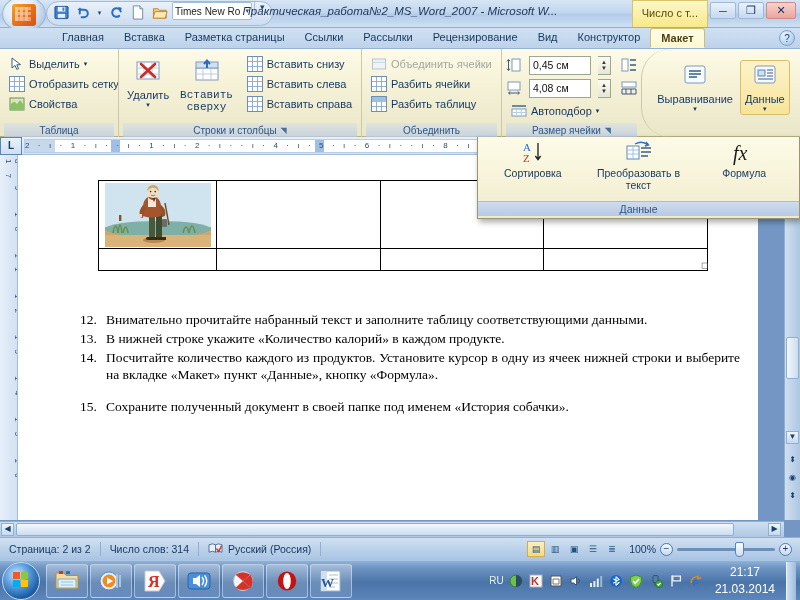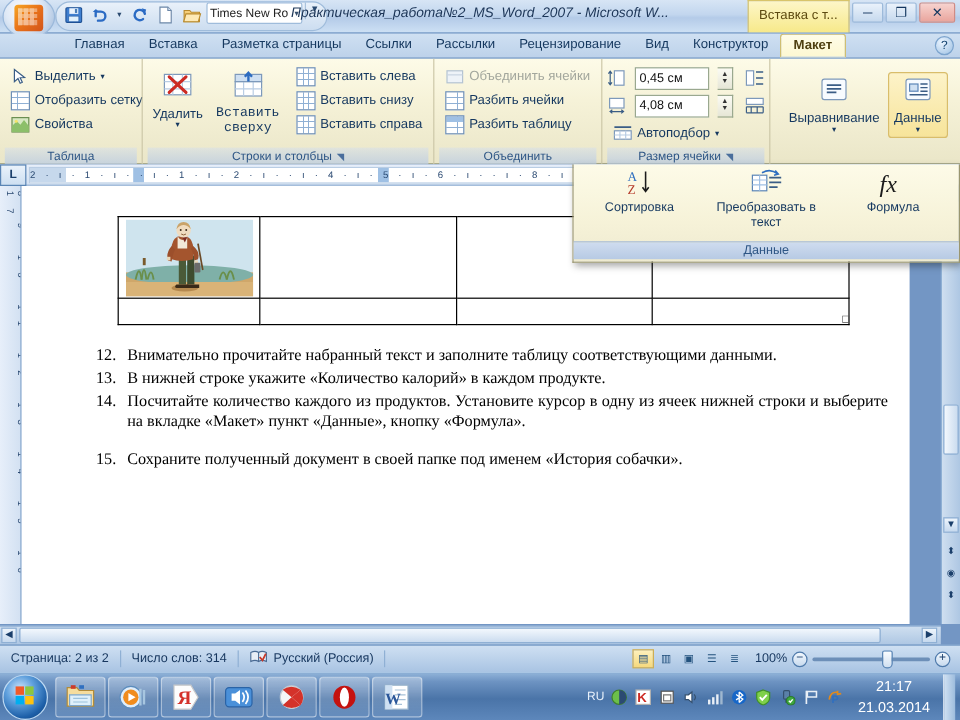--- a/index.html
+++ b/index.html
@@ -225,21 +225,21 @@
   }
   .doc-table {
     position:absolute; left:80px; top:25px; width:610px;
     border-collapse:collapse;
   }
   .doc-table td { border:1px solid #000; height:68px; }
   .doc-table tr.short td { height:22px; }
   .cell-img { width:118px; position:relative; }
   .illus { position:absolute; left:6px; top:2px; width:106px; height:64px; }
 
-  .doc-text { position:absolute; left:62px; top:132px; width:660px; font-family:"Liberation Serif", serif; }
+  .doc-text { position:absolute; left:62px; top:156px; width:660px; font-family:"Liberation Serif", serif; }
   .li { display:flex; font-size:13.5px; color:#000; margin-bottom:1px; line-height:1.32; }
   .li .num { width:26px; flex:none; text-align:left; }
   .li .txt { flex:1; text-align:justify; }
   .li.gap { margin-top:14px; }
   .anchor-mark { position:absolute; left:683px; top:105px; font-size:9px; color:#555; }
 
   
   .vscroll {
     position:absolute; right:0; top:18px; width:16px; height:365px;
     background: linear-gradient(90deg,#cfdff0,#aec7e3);
@@ -353,21 +353,21 @@
       </div>
       <div class="font-combo">
         <span>Times New Ro</span>
         <span class="arrow">▾</span>
       </div>
       <div class="qat-sep"></div>
       <div class="qat-more">▾</div>
     </div>
 
     <div class="win-title">Практическая_работа№2_MS_Word_2007 - Microsoft W...</div>
-    <div class="ctx-tab-title">Вставка с т...</div>
+    <div class="ctx-tab-title">Число с т...</div>
 
     <div class="win-btns">
       <div class="win-btn">─</div>
       <div class="win-btn">❐</div>
       <div class="win-btn close">✕</div>
     </div>
   </div>
 
   <div class="tabrow">
     <div class="tab">Главная</div>
@@ -436,25 +436,25 @@
                 <rect x="4" y="3" width="22" height="6" fill="#cfe0f2" stroke="#7d99bb"></rect>
                 <path d="M15 9 L15 2 M12 5 L15 1.6 L18 5" stroke="#2d6cc0" stroke-width="2" fill="none"></path>
               </svg>
           </span>
           <span style="white-space:pre-line">Вставить
 сверху</span>
         </div>
         <div class="vstack" style="margin-left:2px;">
           <div class="smallbtn">
             <span class="ic tblico"></span>
-            <span>Вставить слева</span>
+            <span>Вставить снизу</span>
           </div>
           <div class="smallbtn">
             <span class="ic tblico"></span>
-            <span>Вставить снизу</span>
+            <span>Вставить слева</span>
           </div>
           <div class="smallbtn">
             <span class="ic tblico"></span>
             <span>Вставить справа</span>
           </div>
         </div>
       </div>
       <div class="rgroup-label">
         <span>Строки и столбцы</span>
         <span class="dlg-launcher">◥</span>
@@ -537,21 +537,21 @@
           <span>Автоподбор</span>
           <span style="font-size:7px">▾</span>
         </div>
       </div>
       <div class="rgroup-label">
         <span>Размер ячейки</span>
         <span class="dlg-launcher">◥</span>
       </div>
     </div>
 
-    <div class="rgroup" style="width:auto; flex:1;">
+    <div class="rgroup" style="width:auto; flex:1;border-radius:29px;">
       <div class="rgroup-body" style="justify-content:center; padding-top:8px; gap:2px;">
         <div class="bigbtn">
           <span class="bic">
             <svg width="30" height="26" viewBox="0 0 30 26">
                 <rect x="5" y="3" width="20" height="17" rx="2" fill="#f7fbff" stroke="#7d99bb"></rect>
                 <path d="M9 8 h12 M9 11 h12 M9 14 h8" stroke="#3a5d86" stroke-width="1.5"></path>
               </svg>
           </span>
           <span>Выравнивание</span>
           <span class="caret">▾</span>

